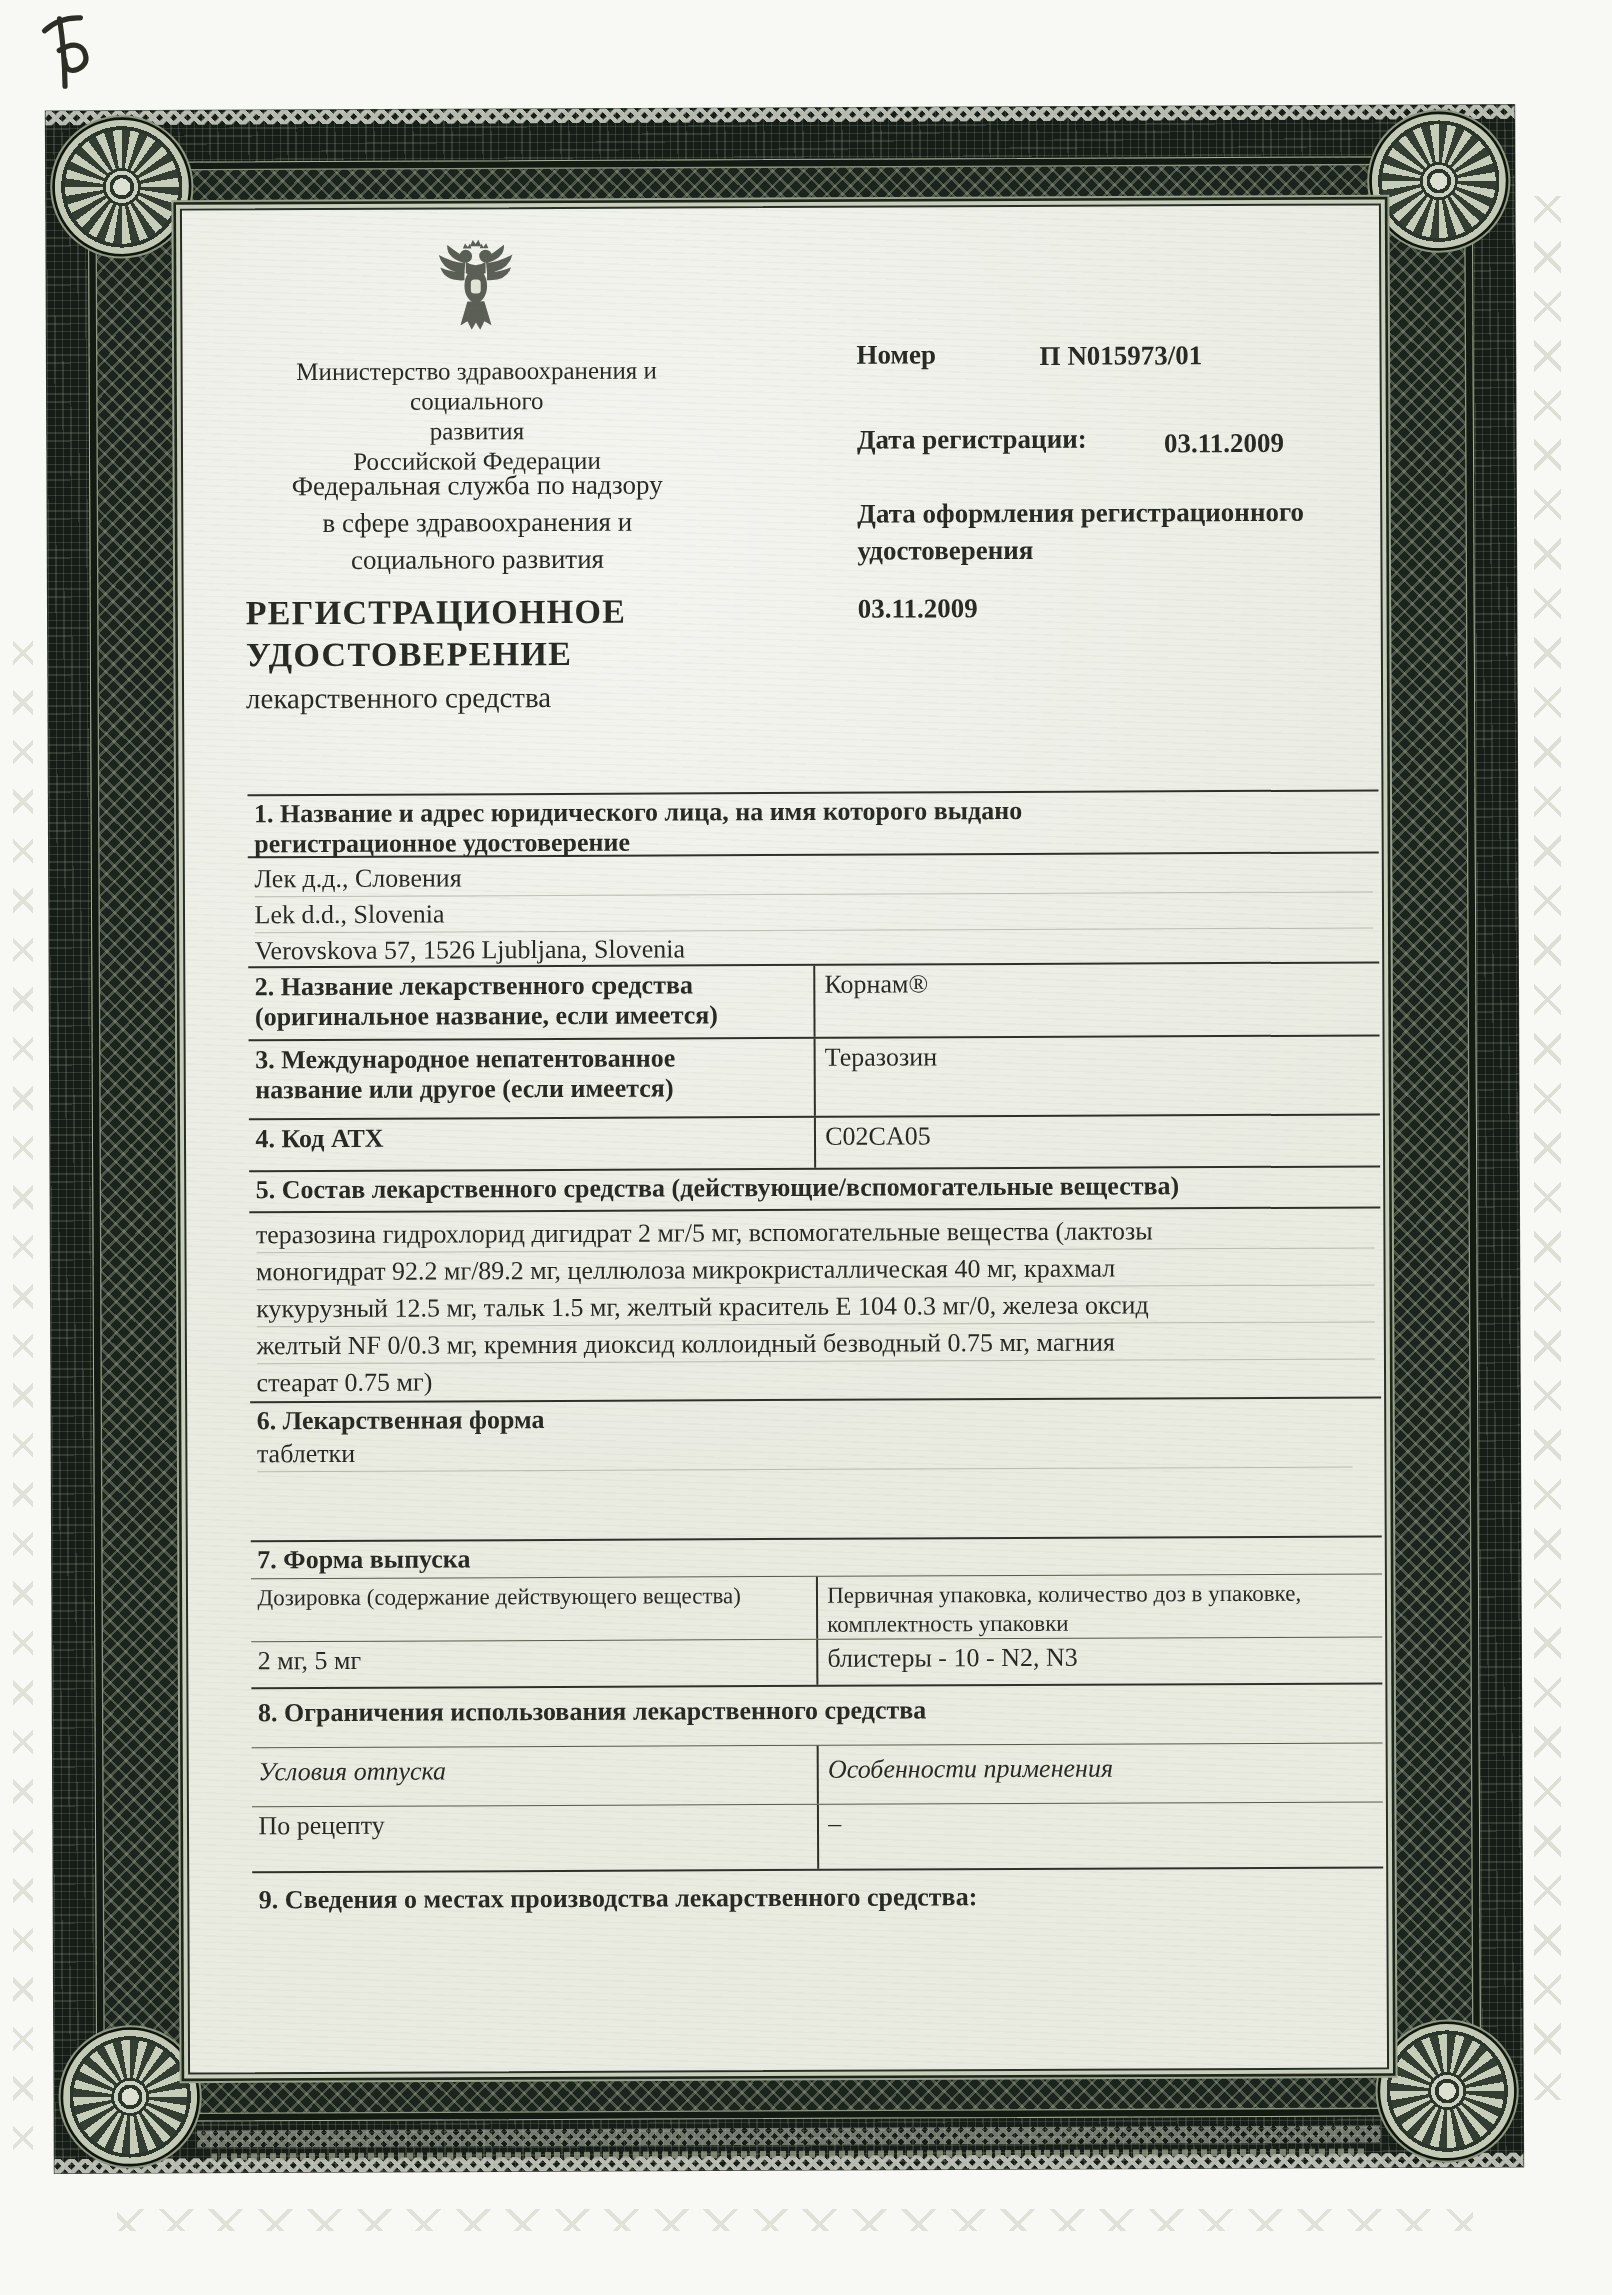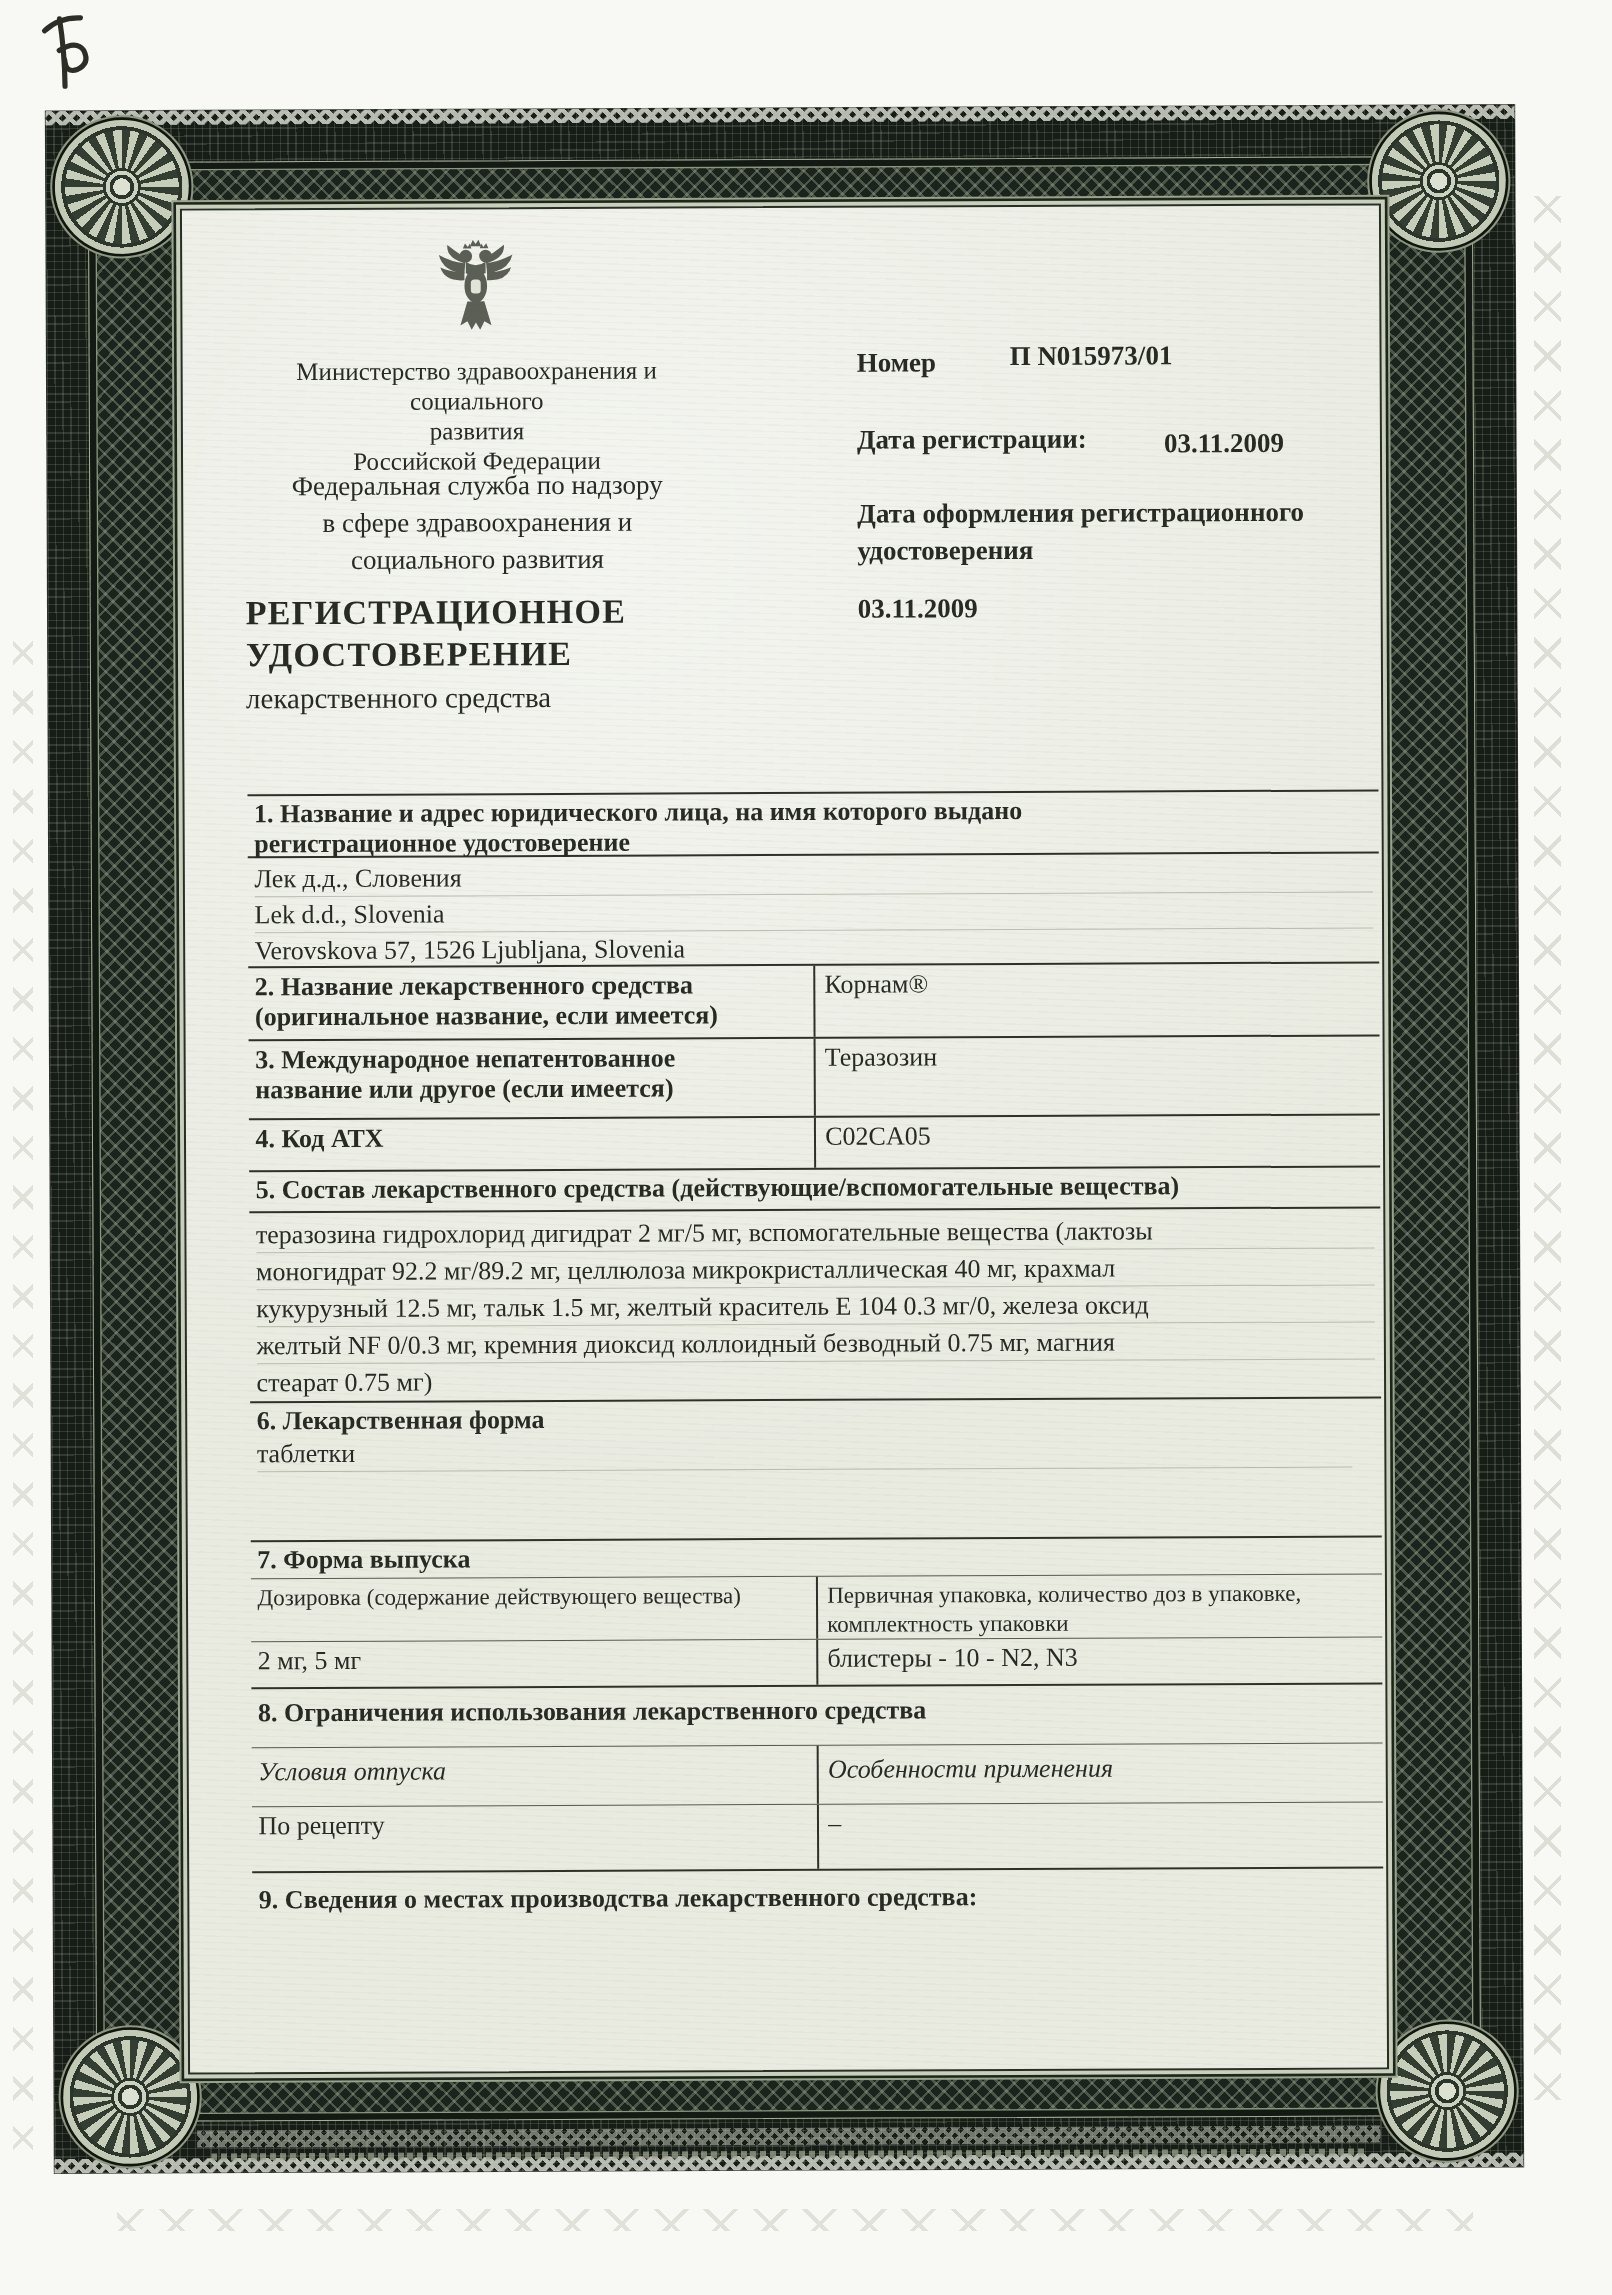--- a/index.html
+++ b/index.html
@@ -181,22 +181,22 @@
         <div>Федеральная служба по надзору</div>
         <div>в сфере здравоохранения и</div>
         <div>социального развития</div>
       </div>
       <div class="abs doc-title">
         <div>РЕГИСТРАЦИОННОЕ</div>
         <div>УДОСТОВЕРЕНИЕ</div>
       </div>
       <div class="abs doc-subtitle">лекарственного средства</div>
 
-      <div class="abs rlabel" style="left:674px; top:140px;">Номер</div>
-      <div class="abs rvalue" style="left:827px; top:134px;">П N015973/01</div>
+      <div class="abs rlabel" style="left:674px; top:132px;">Номер</div>
+      <div class="abs rvalue" style="left:857px; top:134px;">П N015973/01</div>
       <div class="abs rlabel" style="left:674px; top:217px;">Дата регистрации:</div>
       <div class="abs rvalue" style="left:981px; top:222px;">03.11.2009</div>
       <div class="abs rlabel" style="left:674px; top:288px; line-height:37px;">
         <div>Дата оформления регистрационного</div>
         <div>удостоверения</div>
       </div>
       <div class="abs rvalue" style="left:674px; top:386px;">03.11.2009</div>
 
       <div class="abs tbl">
 

